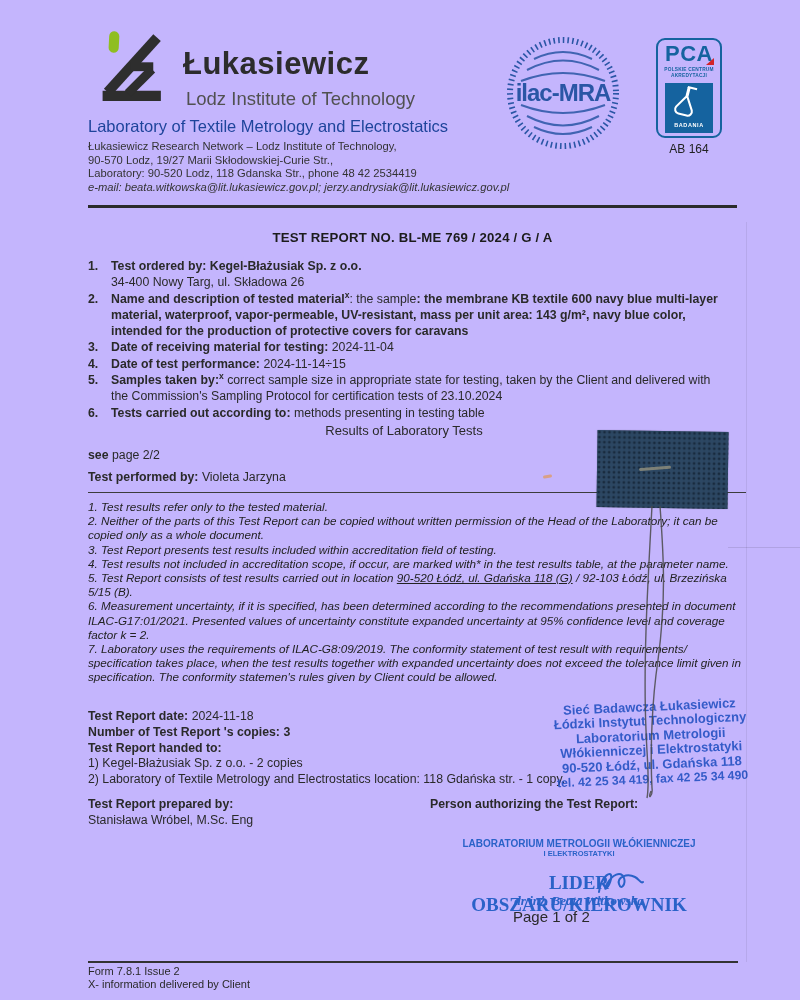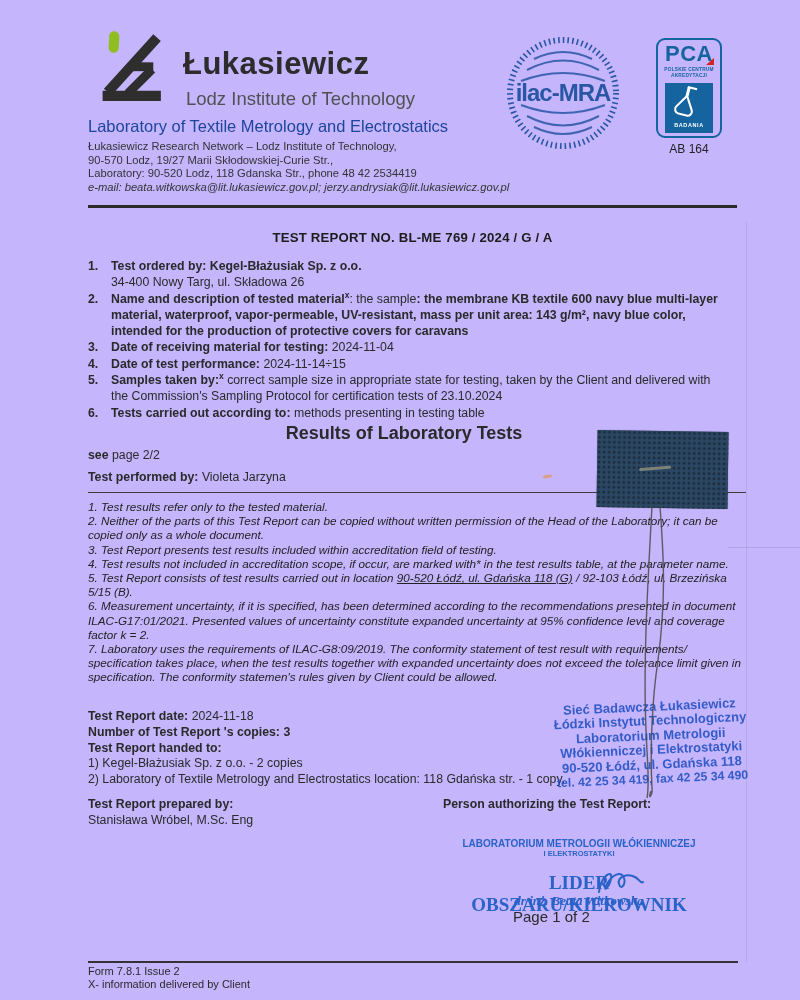--- a/index.html
+++ b/index.html
@@ -30,34 +30,34 @@
   .pca-cert{margin-top:4px;font-size:12px;color:#222;}
 
   #rule-top{left:88px;top:205px;width:649px;height:3px;background:#2b2b2b;}
   #title{left:88px;top:230px;width:649px;text-align:center;font-size:13.2px;font-weight:bold;
          letter-spacing:.2px;color:#1c1c1c;}
   #items{left:88px;top:258px;width:632px;font-size:12.3px;line-height:16.3px;}
   .item{display:flex;}
   .inum{width:23px;font-weight:bold;flex:none;}
   .icontent{flex:1;}
 
-  #results-h{left:88px;top:423px;width:632px;text-align:center;font-weight:bold;font-size:18px;}
+  #results-h{left:88px;top:423px;width:632px;text-align:center;font-weight:normal;font-size:13px;}
   #see{left:88px;top:448px;font-size:12.3px;}
   #performed{left:88px;top:470px;font-size:12.3px;}
   #rule-mid{left:88px;top:492px;width:658px;height:1px;background:#3c3c3c;}
   #notes{left:88px;top:500px;width:660px;font-size:11.7px;line-height:14.2px;font-style:italic;color:#222;}
   #notes p{margin:0;}
   .u{text-decoration:underline;}
 
   #report-info{left:88px;top:709px;font-size:12.3px;line-height:15.8px;}
   #stamp-addr{left:527px;top:700px;width:248px;color:#2a55c5;font-weight:bold;font-size:13px;
               line-height:14.4px;text-align:center;transform:rotate(-2.5deg);opacity:.93;}
   .stamp-sm{font-size:12.2px;}
   #prepared{left:88px;top:797px;font-size:12.3px;line-height:15.5px;}
-  #authorizing{left:443px;top:797px;font-size:12.3px;font-weight:bold;}
+  #authorizing{left:430px;top:797px;font-size:12.3px;font-weight:bold;}
   #stamp2{left:450px;top:839px;width:258px;text-align:center;color:#2a62c8;}
   .s2-l1{font-size:10px;font-weight:bold;line-height:9.5px;}
   .s2-l2{font-size:7.5px;font-weight:bold;line-height:9px;}
   .s2-l3{font-family:"Liberation Serif",serif;font-size:19px;font-weight:bold;margin-top:14px;}
   #signature{left:597px;top:866px;}
   #signer{left:450px;top:893px;width:258px;text-align:center;font-family:"Liberation Serif",serif;
           font-style:italic;font-weight:bold;font-size:13px;color:#2a62c8;}
 
   #rule-bot{left:88px;top:961px;width:650px;height:2px;background:#333;}
   #form-line{left:88px;top:965px;font-size:11px;}

